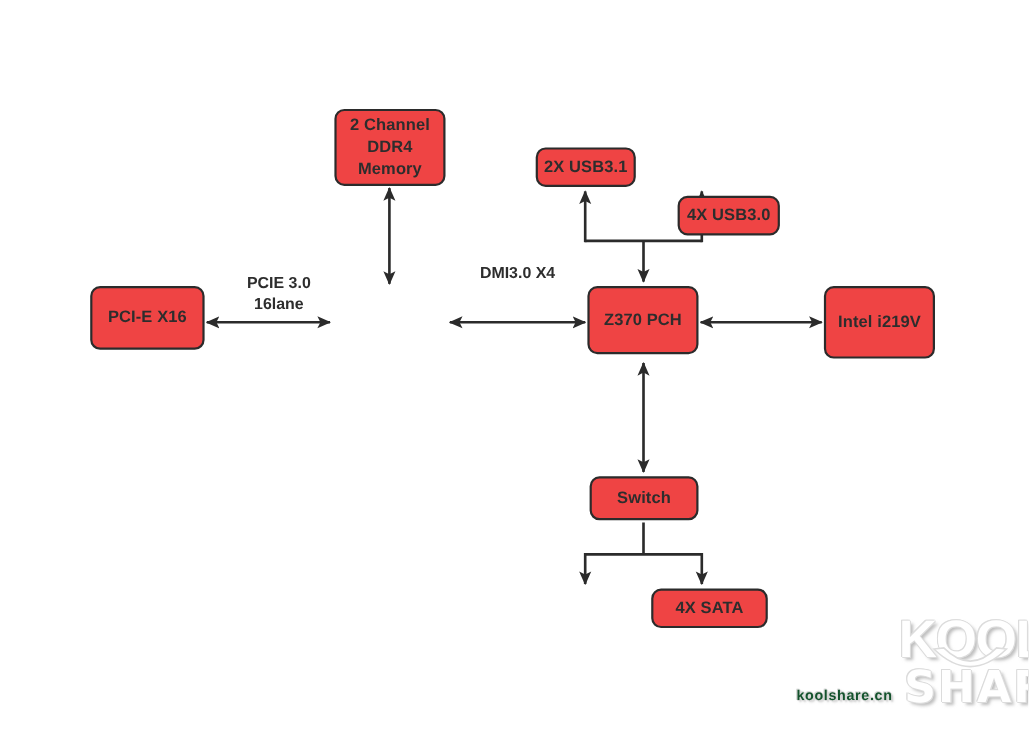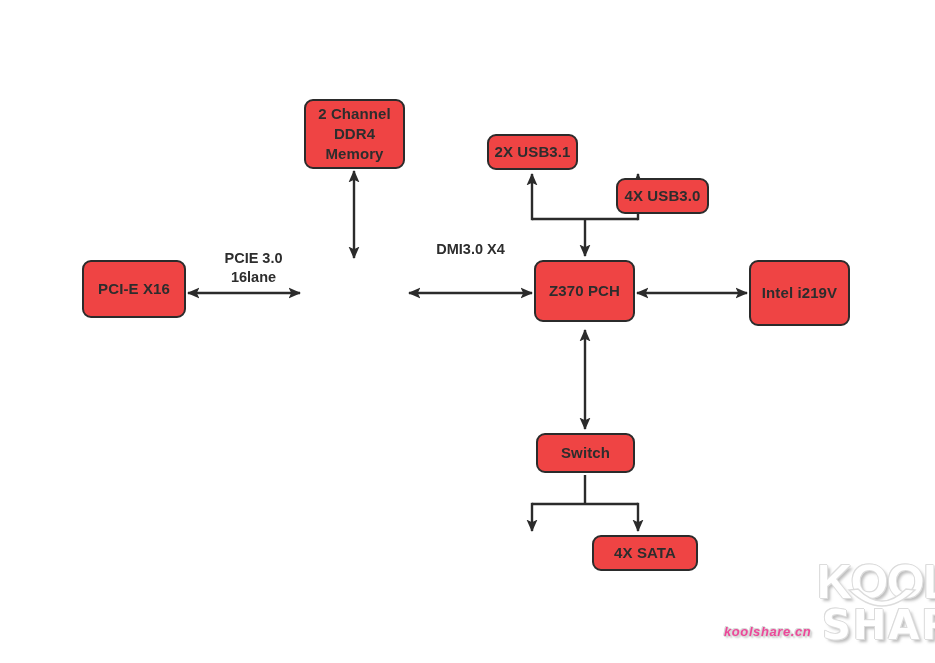--- a/index.html
+++ b/index.html
@@ -61,27 +61,26 @@
     pointer-events: none;
     user-select: none;
   }
   #watermark-domain {
     position: absolute;
     left: 0px;
     top: 66px;
     font-size: 13px;
     font-weight: bold;
     letter-spacing: 0.6px;
-    color: #ec4899;
+    color: #14532d;
     text-shadow:
        1px 0 0 #d9d9d9, -1px 0 0 #d9d9d9,
        0 1px 0 #d9d9d9,  0 -1px 0 #d9d9d9,
        1px 1px 0 #d9d9d9, -1px -1px 0 #d9d9d9,
        2px 2px 2px rgba(150,150,150,.55);
-    font-style: italic;
   }
   .wm-word {
     position: absolute;
     font-weight: bold;
     color: #ffffff;
     text-shadow:
        1px 0 0 #dcdcdc, -1px 0 0 #dcdcdc,
        0 1px 0 #dcdcdc,  0 -1px 0 #dcdcdc,
        1px 1px 0 #dcdcdc, -1px -1px 0 #dcdcdc,
        3px 3px 3px rgba(145,145,145,.6);

